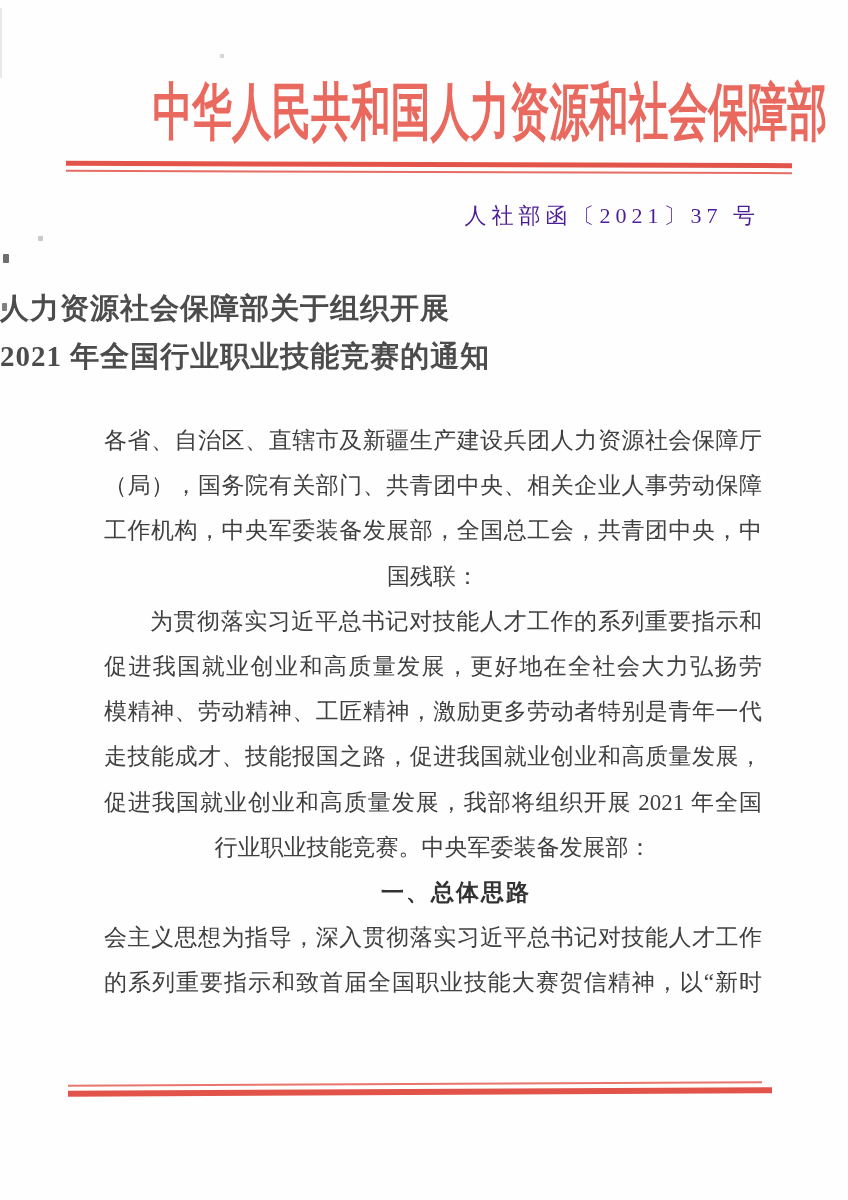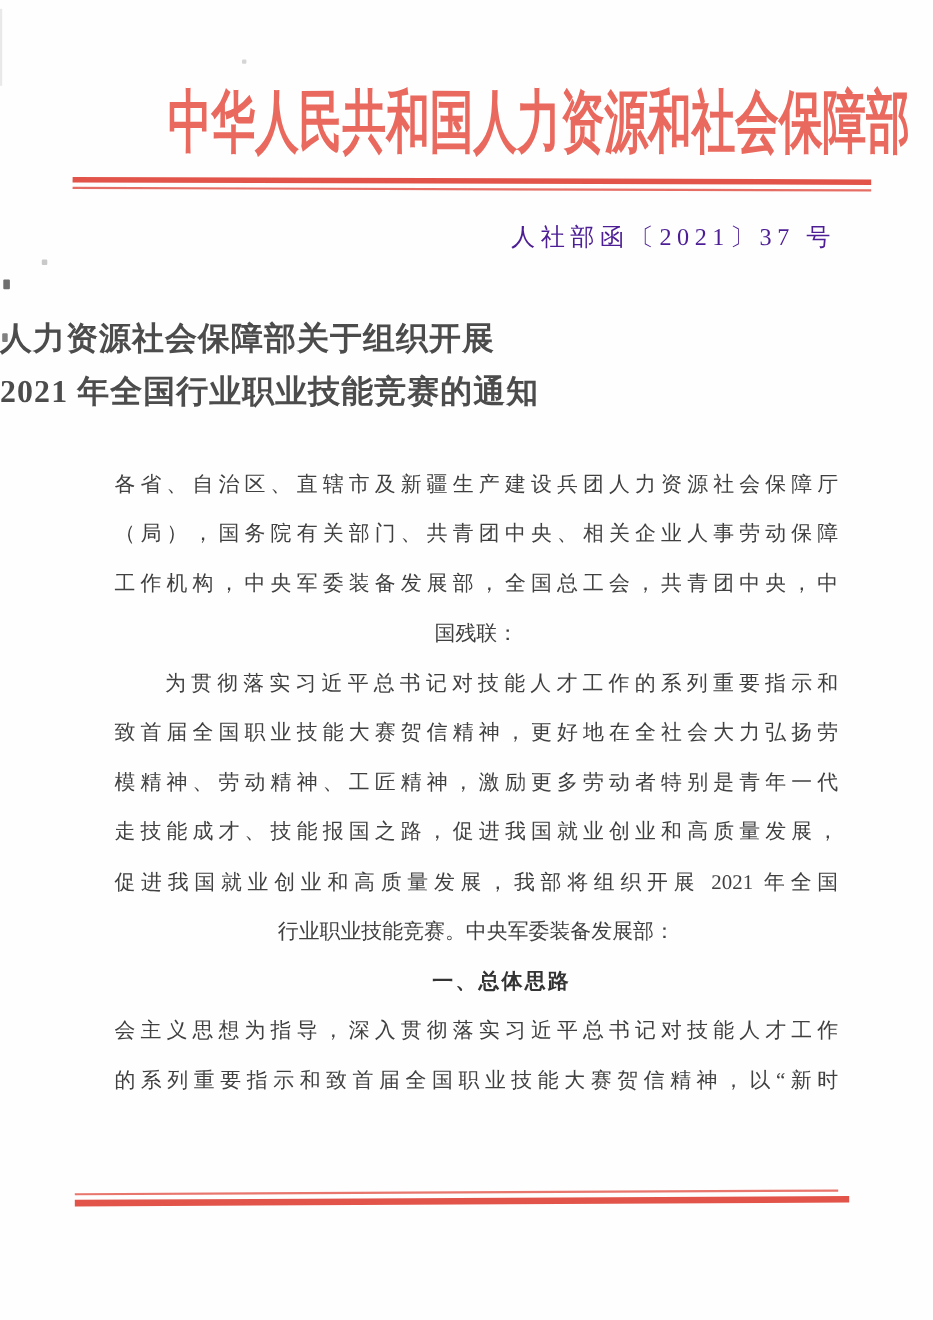--- a/index.html
+++ b/index.html
@@ -58,21 +58,21 @@
     position: absolute; left: 0; right: 0; top: 284px;
     text-align: left;
     font-size: 29px; line-height: 48px;
     font-weight: 700;
     color: var(--title-text);
     letter-spacing: 1px;
   }
   .body-text {
     position: absolute; left: 104px; top: 418px;
     width: 658px;
-    font-size: 19px; line-height: 45.2px;
+    font-size: 23px; line-height: 45.2px;
     color: var(--body-text);
   }
   .bline { height: 45.2px; white-space: normal; text-align: center; }
   .bline.fill { text-align: justify; text-align-last: justify; }
   .bline.indent { padding-left: 46px; }
   .bline.heading {
     font-family: "Liberation Sans", sans-serif;
     font-weight: 700;
     color: #333333;
     letter-spacing: 2px;
@@ -121,21 +121,21 @@
     <div>人力资源社会保障部关于组织开展</div>
     <div>2021 年全国行业职业技能竞赛的通知</div>
   </div>
 
   <div class="body-text">
       <div class="bline fill">各省、自治区、直辖市及新疆生产建设兵团人力资源社会保障厅</div>
       <div class="bline fill">（局），国务院有关部门、共青团中央、相关企业人事劳动保障</div>
       <div class="bline fill">工作机构，中央军委装备发展部，全国总工会，共青团中央，中</div>
       <div class="bline">国残联：</div>
       <div class="bline indent fill">为贯彻落实习近平总书记对技能人才工作的系列重要指示和</div>
-      <div class="bline fill">致首届全国职业技能大赛贺信精神，更好地在全社会大力弘扬劳</div>
+      <div class="bline fill">促进我国就业创业和高质量发展，更好地在全社会大力弘扬劳</div>
       <div class="bline fill">模精神、劳动精神、工匠精神，激励更多劳动者特别是青年一代</div>
       <div class="bline fill">走技能成才、技能报国之路，促进我国就业创业和高质量发展，</div>
       <div class="bline fill">促进我国就业创业和高质量发展，我部将组织开展 2021 年全国</div>
       <div class="bline">行业职业技能竞赛。中央军委装备发展部：</div>
       <div class="bline indent heading">一、总体思路</div>
       <div class="bline fill">会主义思想为指导，深入贯彻落实习近平总书记对技能人才工作</div>
       <div class="bline fill">的系列重要指示和致首届全国职业技能大赛贺信精神，以“新时</div>
     </div>
 
   <div class="rule-bottom-thin"></div>

